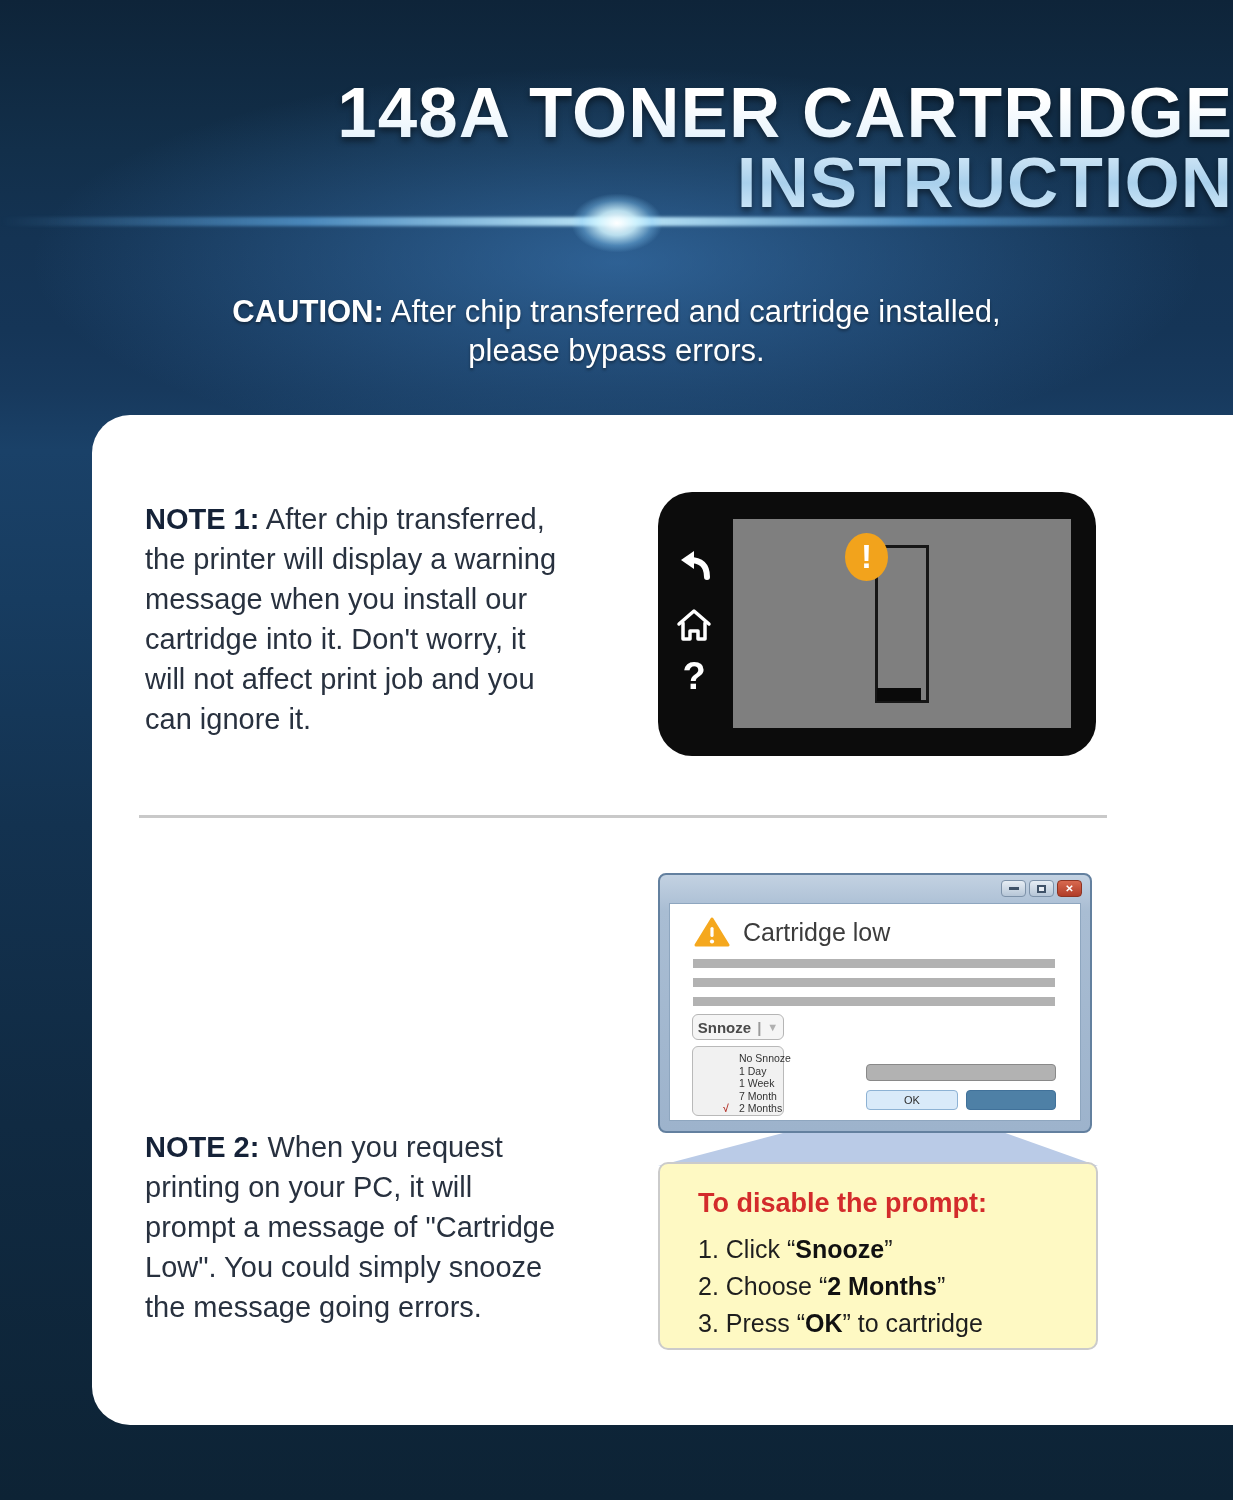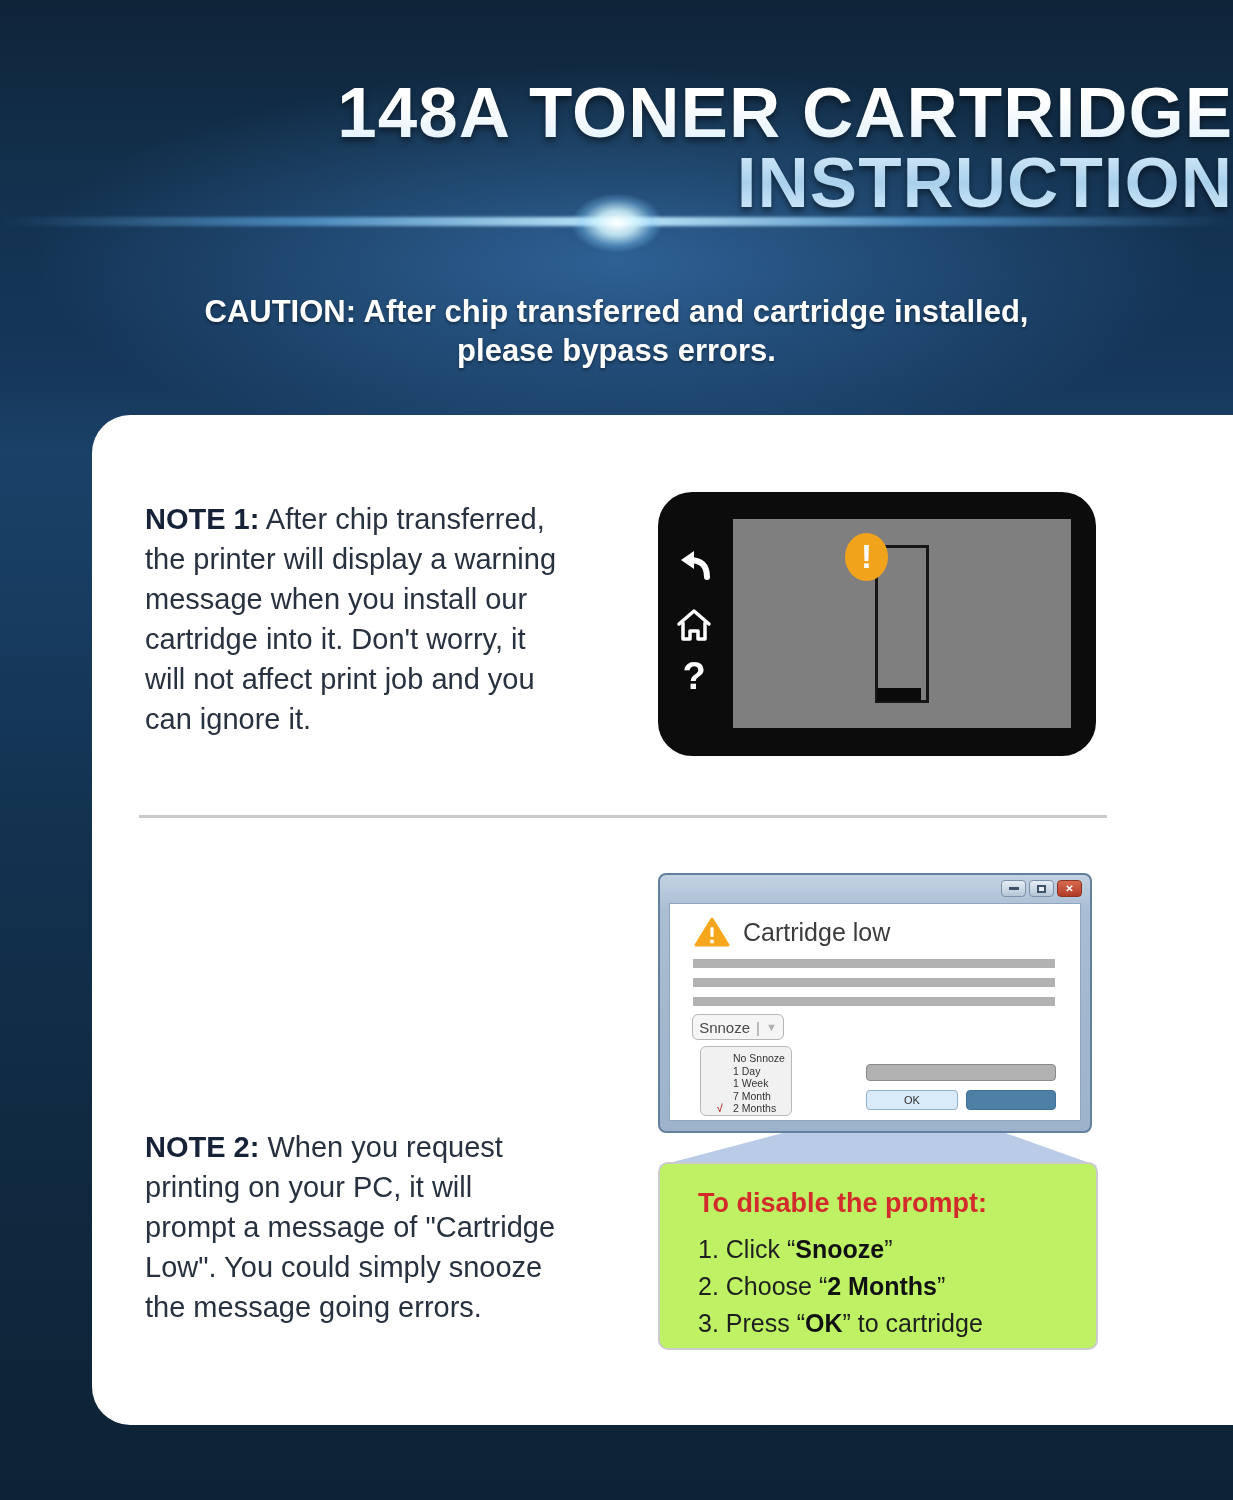--- a/index.html
+++ b/index.html
@@ -22,21 +22,21 @@
     position:absolute;left:0;top:217px;width:1233px;height:9px;
     background:linear-gradient(90deg,rgba(120,200,255,0) 0%,rgba(110,190,250,0.55) 25%,rgba(200,240,255,0.95) 50%,rgba(110,190,250,0.55) 75%,rgba(120,200,255,0) 100%);
     filter:blur(1.5px);
   }
   .flare-core{
     position:absolute;left:572px;top:194px;width:90px;height:58px;
     background:radial-gradient(ellipse at center,#ffffff 0%,rgba(210,245,255,0.85) 30%,rgba(140,210,255,0.35) 55%,rgba(140,210,255,0) 72%);
   }
   .caution{
     position:absolute;left:0;top:292px;width:1233px;text-align:center;
-    color:#ffffff;font-size:31px;line-height:39px;font-weight:bold;
+    color:#ffffff;font-size:31px;line-height:39px;font-weight:normal;
     text-shadow:0 2px 3px rgba(0,0,0,0.4);
   }
   
   .card{
     position:absolute;left:92px;top:415px;width:1198px;height:1010px;
     background:#ffffff;border-radius:38px;
   }
   .note{position:absolute;font-size:29px;line-height:40px;color:#28313f;}
   .note b{color:#152238;}
   .note1{left:53px;top:84px;width:500px;}
@@ -75,46 +75,46 @@
     position:absolute;left:9px;right:9px;top:28px;bottom:10px;
     background:#ffffff;border:1px solid #8ea6bf;box-sizing:border-box;
   }
   .dlg-title{position:absolute;left:24px;top:12px;display:flex;align-items:center;gap:13px;}
   .dlg-title span{font-size:25px;color:#3c3c3c;text-align:right;}
   .bar{position:absolute;left:23px;width:362px;height:9px;background:#b2b2b2;}
   .snooze-btn{
     position:absolute;left:22px;top:110px;width:92px;height:26px;box-sizing:border-box;
     background:#f5f5f5;border:1px solid #b5b5b5;border-radius:6px;
     display:flex;align-items:center;justify-content:center;gap:6px;
-    font-size:15px;color:#4a4a4a;
+    font-size:15px;color:#4a4a4a;font-weight:bold;
   }
   .snooze-btn .sep{color:#9a9a9a;}
   .snooze-btn .arrow{color:#b0b0b0;font-size:11px;}
   .dropdown{
     position:absolute;left:22px;top:142px;width:92px;height:70px;box-sizing:border-box;
     background:#f1f1f1;border:1px solid #b9b9b9;border-radius:6px;
-    padding:5px 0 0 32px;font-size:10.5px;line-height:12.5px;color:#333333;margin-left:8px;
+    padding:5px 0 0 46px;font-size:10.5px;line-height:12.5px;color:#333333;
   }
   .dropdown .opt{position:relative;white-space:nowrap;}
   .dropdown .check{position:absolute;left:-16px;top:0;color:#b5372e;font-weight:bold;}
   .gray-btn{position:absolute;left:196px;top:160px;width:190px;height:17px;background:#b2b2b2;border:1px solid #898989;border-radius:4px;box-sizing:border-box;}
   .ok-btn{
     position:absolute;left:196px;top:186px;width:92px;height:20px;box-sizing:border-box;
     background:#d9eaf9;border:1px solid #8db2d4;border-radius:4px;
     display:flex;align-items:center;justify-content:center;font-size:11px;color:#2f2f2f;
   }
   .blue-btn{position:absolute;left:296px;top:186px;width:90px;height:20px;background:#4e80a6;border:1px solid #40719a;border-radius:4px;box-sizing:border-box;}
   
   .callout{
     position:absolute;left:566px;top:693px;width:440px;height:58px;background:#bacbe7;
     clip-path:polygon(50% 0,63% 0,100% 100%,0 100%);z-index:1;
   }
   .disable-box{
     position:absolute;left:566px;top:747px;width:440px;height:188px;box-sizing:border-box;
-    background:#bef264;border:2px solid #cbcbcb;border-radius:10px;z-index:2;
+    background:#fef9c3;border:2px solid #cbcbcb;border-radius:10px;z-index:2;
     padding:24px 0 0 38px;
   }
   .disable-title{color:#d32b2b;font-size:27px;font-weight:bold;margin-bottom:12px;}
   .step{font-size:25px;line-height:37px;color:#1e1e1e;}
   .step b{color:#111111;}
 </style>
 </head>
 <body>
 
 <div id="page">

